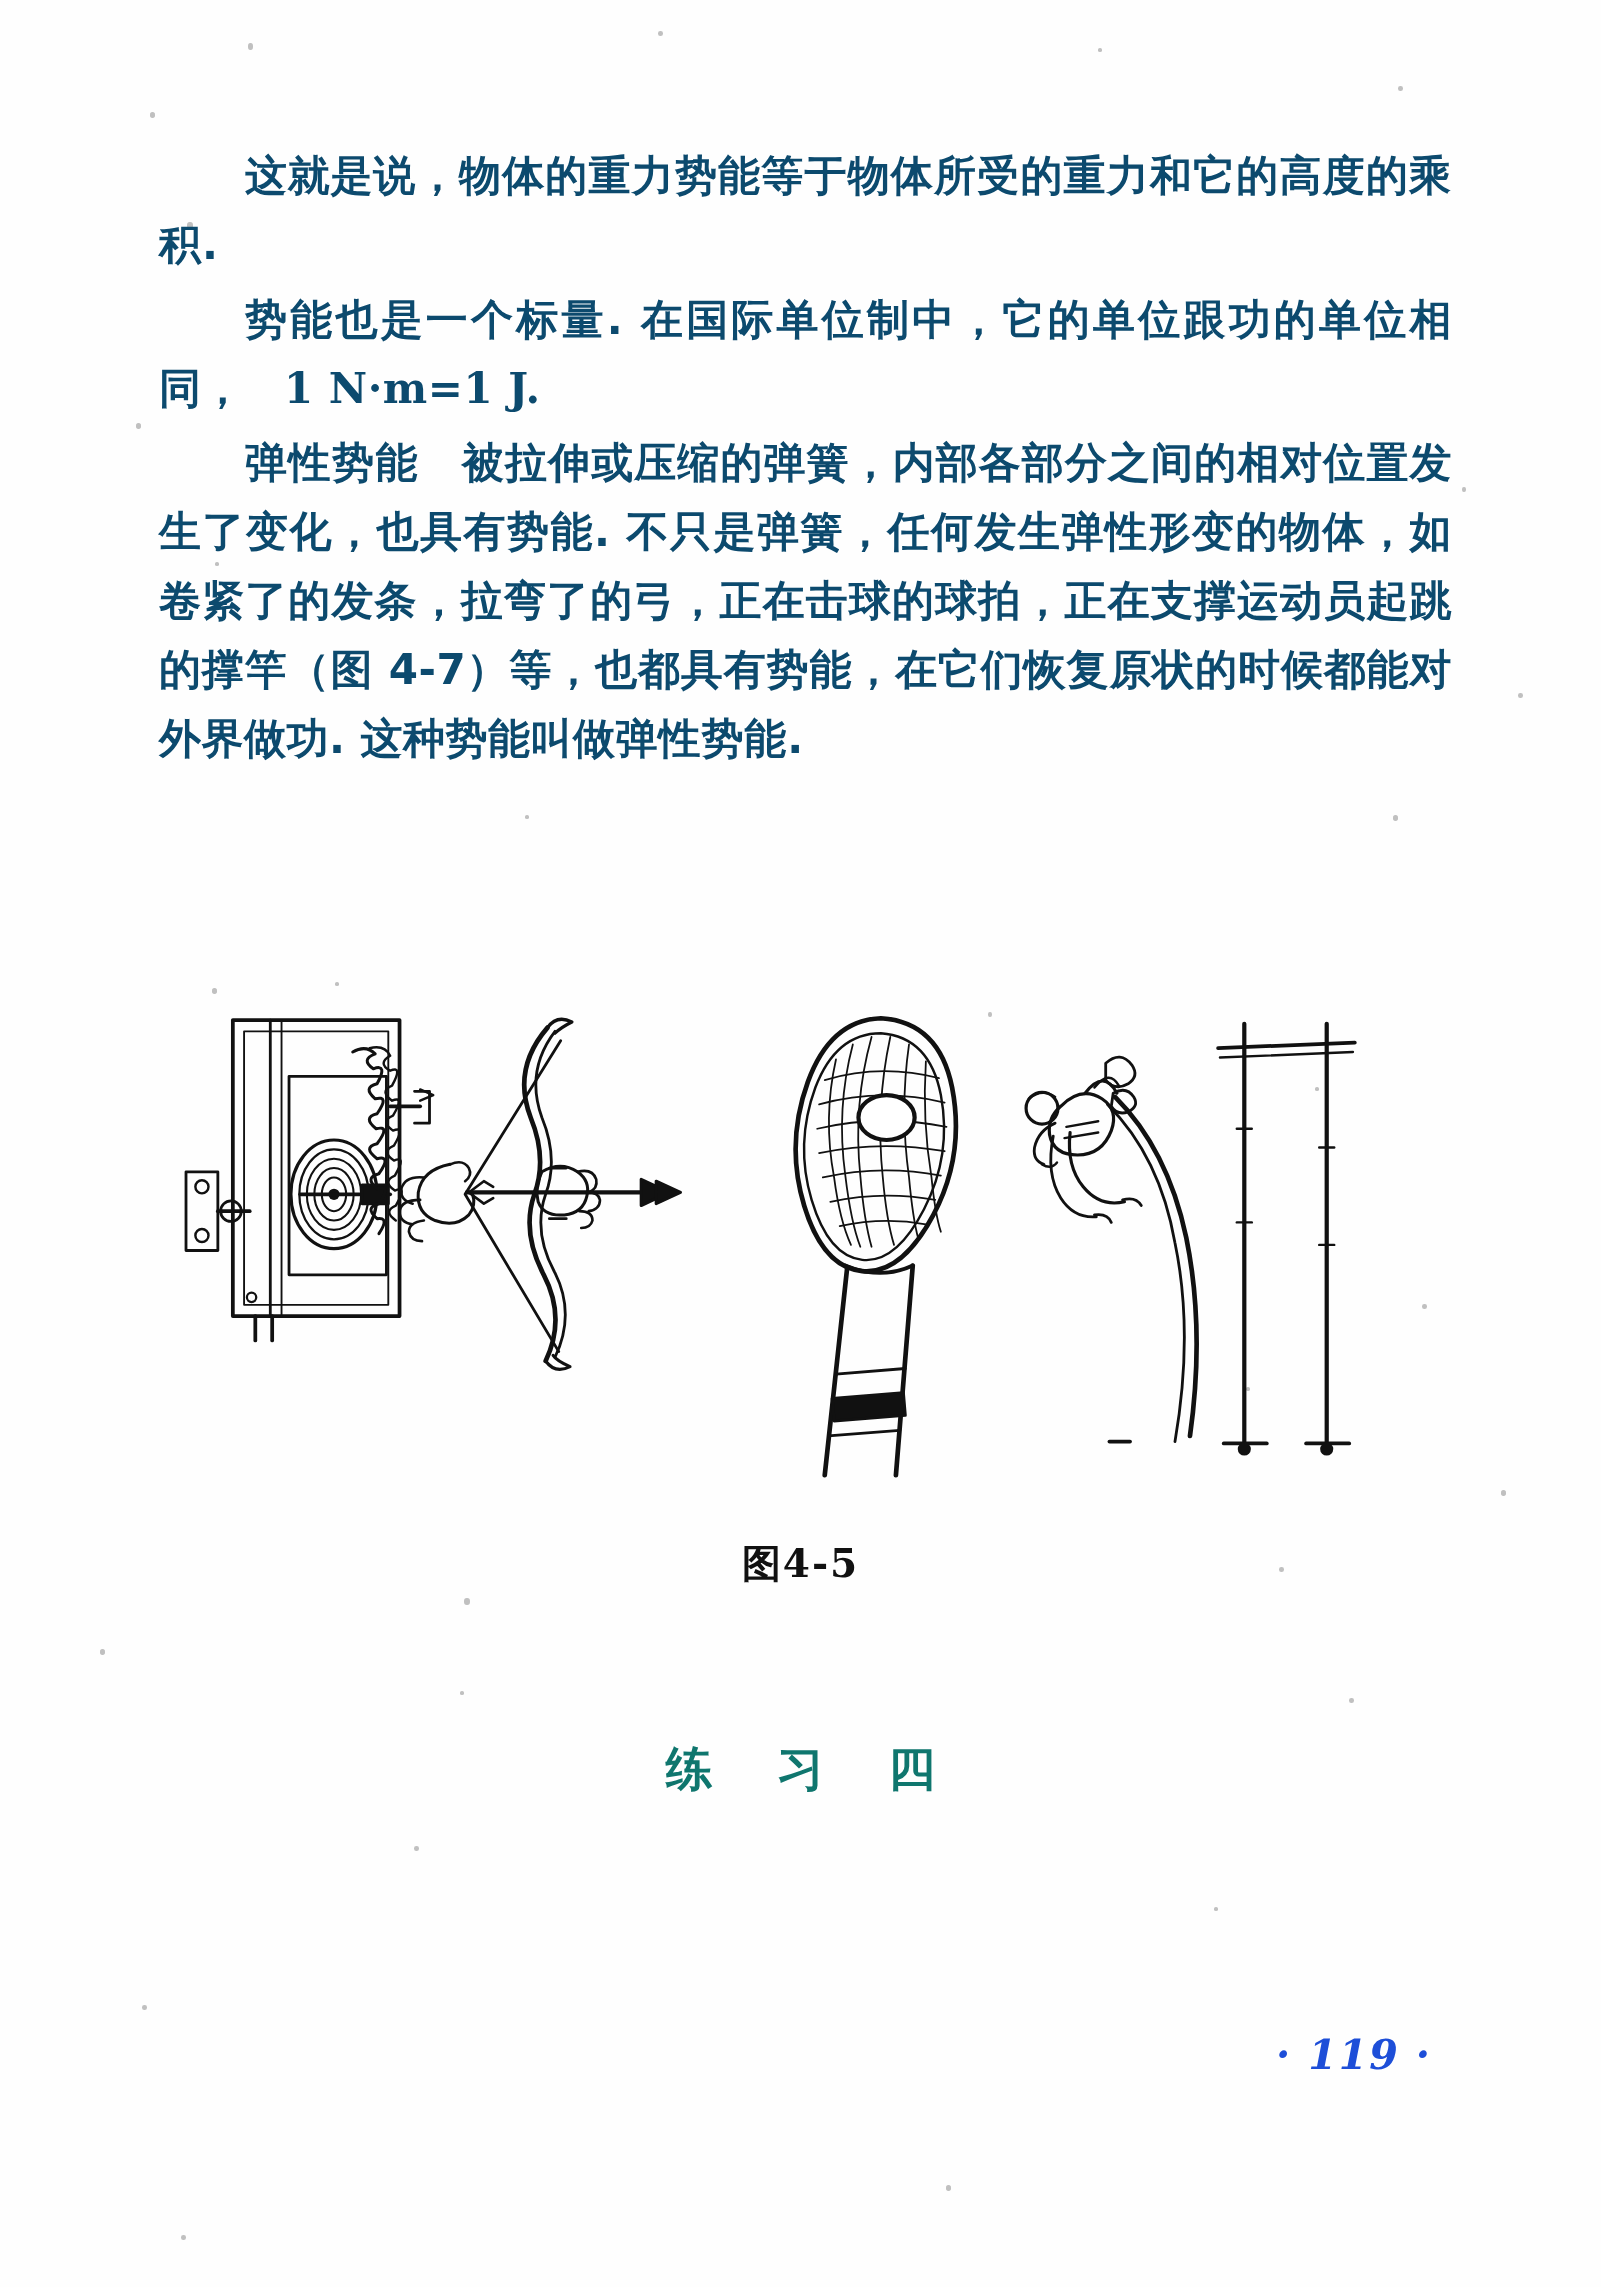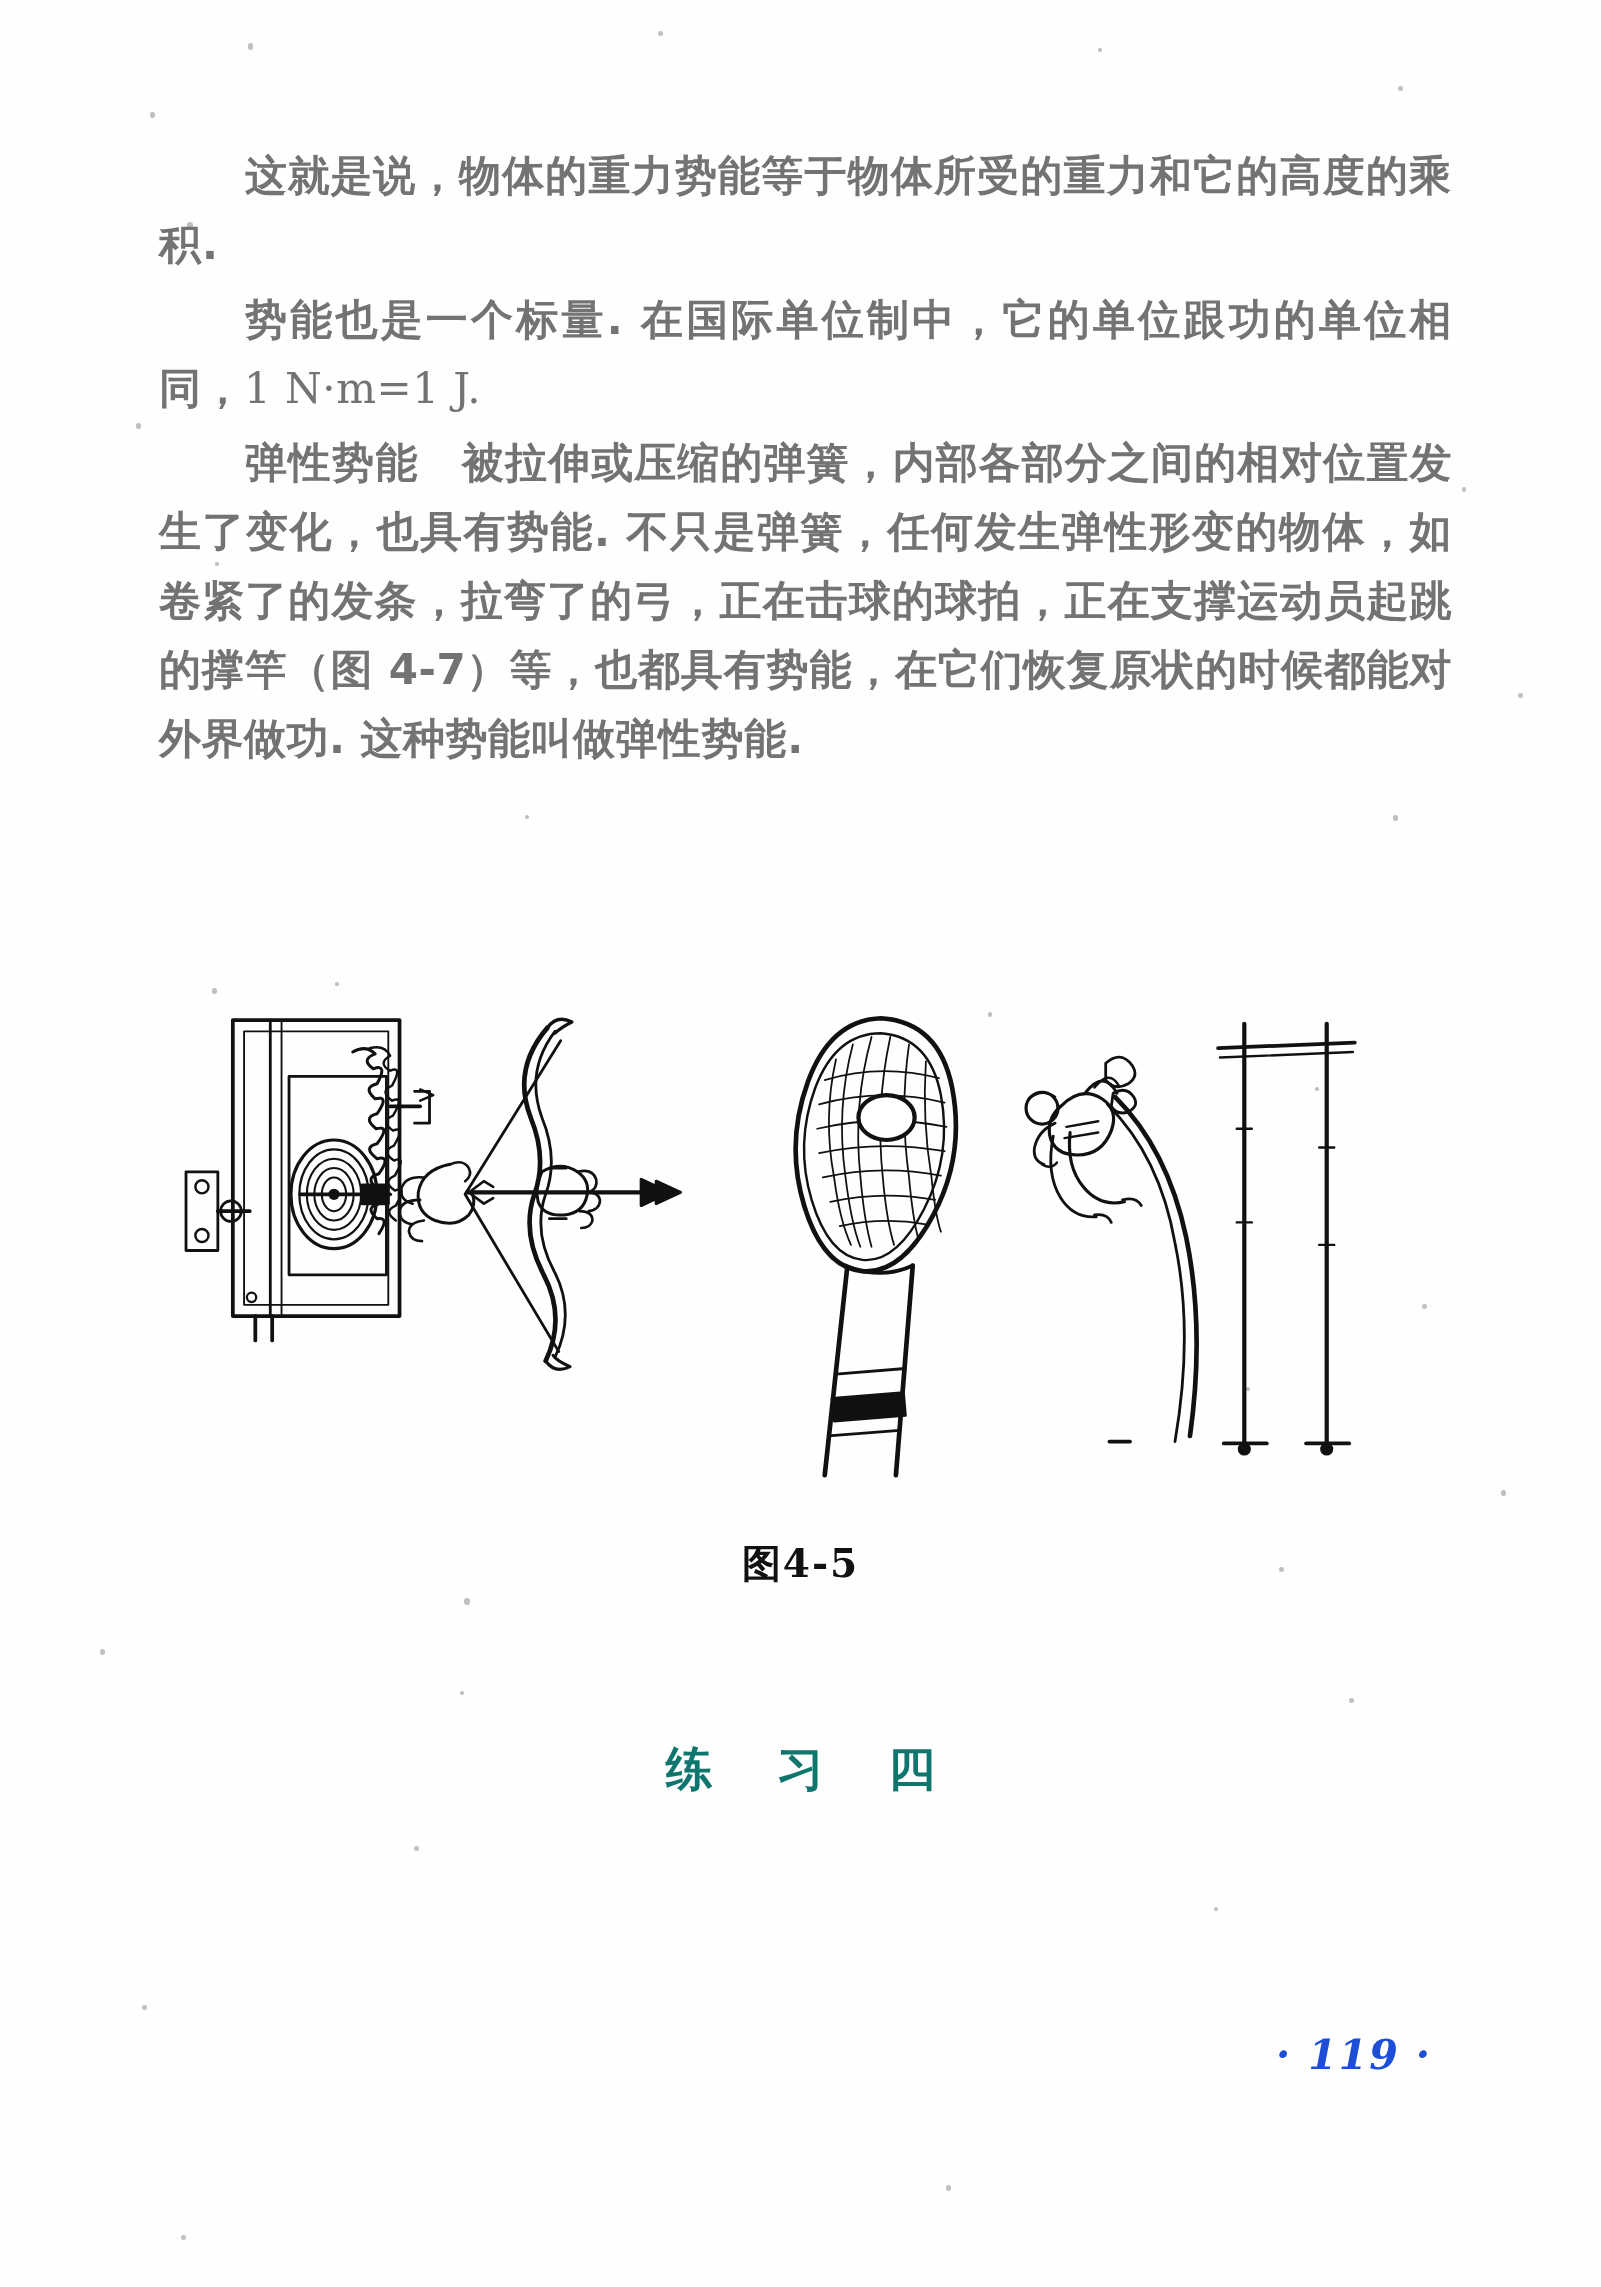--- a/index.html
+++ b/index.html
@@ -29,37 +29,38 @@
   .content {
     position: absolute;
     left: 159px;
     top: 141px;
     width: 1293px;
   }
 
   .para {
     font-size: 42px;
     line-height: 69px;
-    color: #737373;
+    color: #0c4a6e;
     letter-spacing: 0.5px;
     text-align: justify;
     margin: 0 0 5.6px 0;
     font-weight: 600;
     -webkit-font-smoothing: none;
   }
   .para.indent {
     text-indent: 86px;
   }
   .bold {
     font-weight: 900;
     letter-spacing: 0.9px;
   }
   .sci {
     font-family: "DejaVu Serif", "Liberation Serif", serif;
-    font-weight: 400;
+    font-weight: 700;
+    margin-left: 40px;
   }
 
   
   .figure-wrap {
     position: absolute;
     left: 169px;
     top: 1007px;
     width: 1274px;
     height: 487px;
   }

